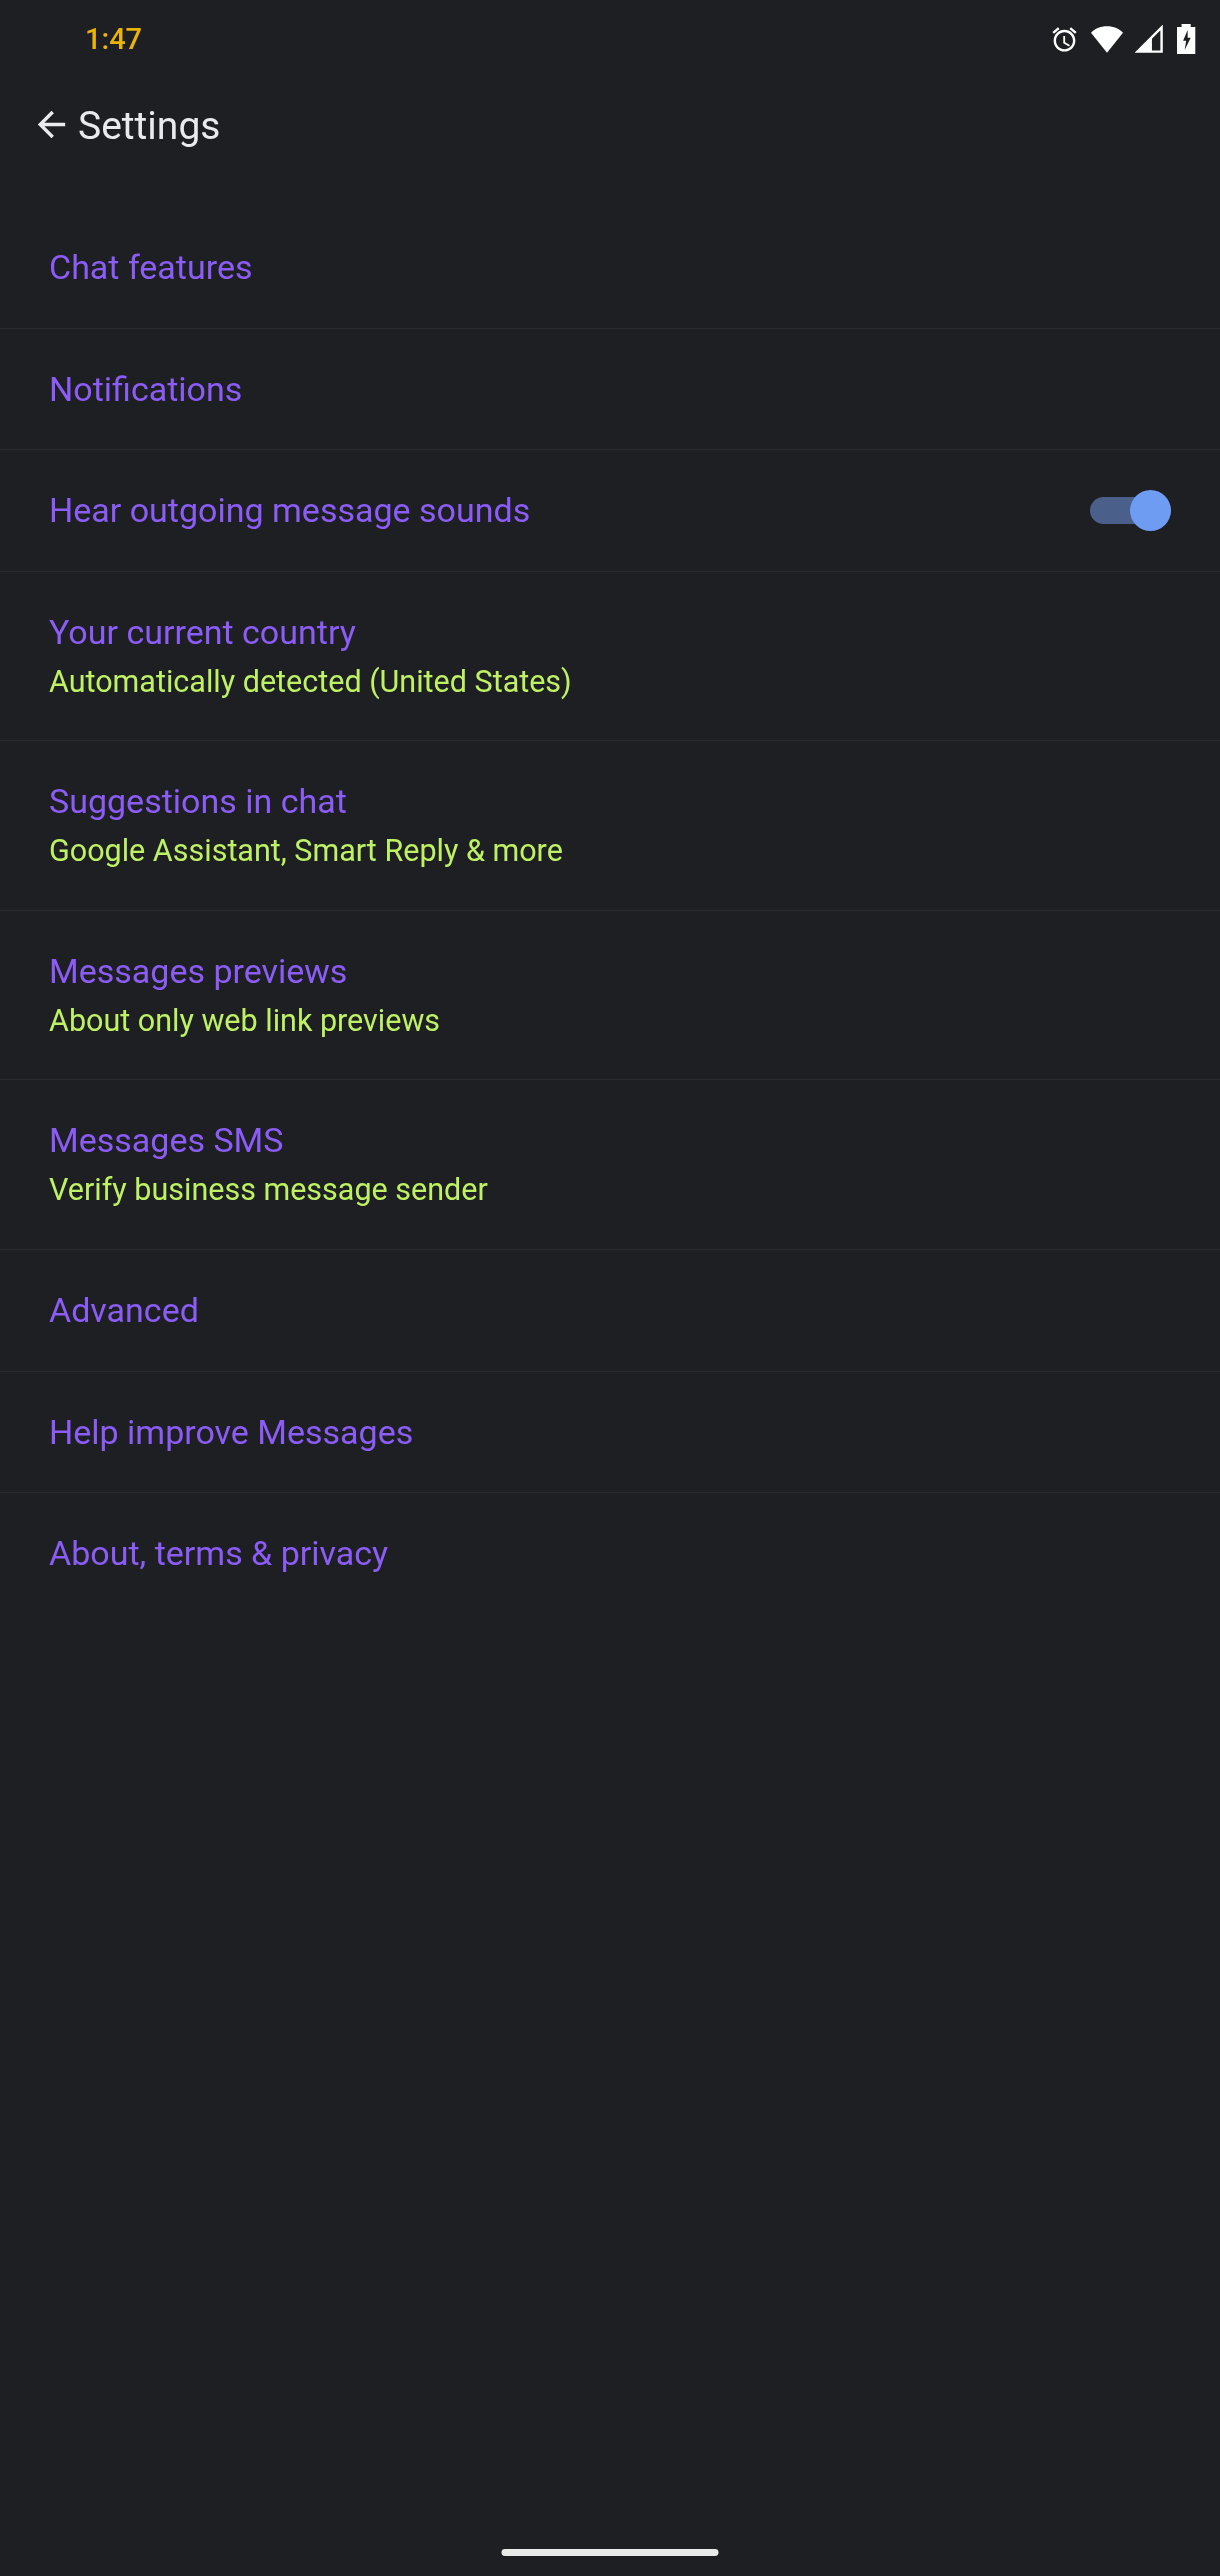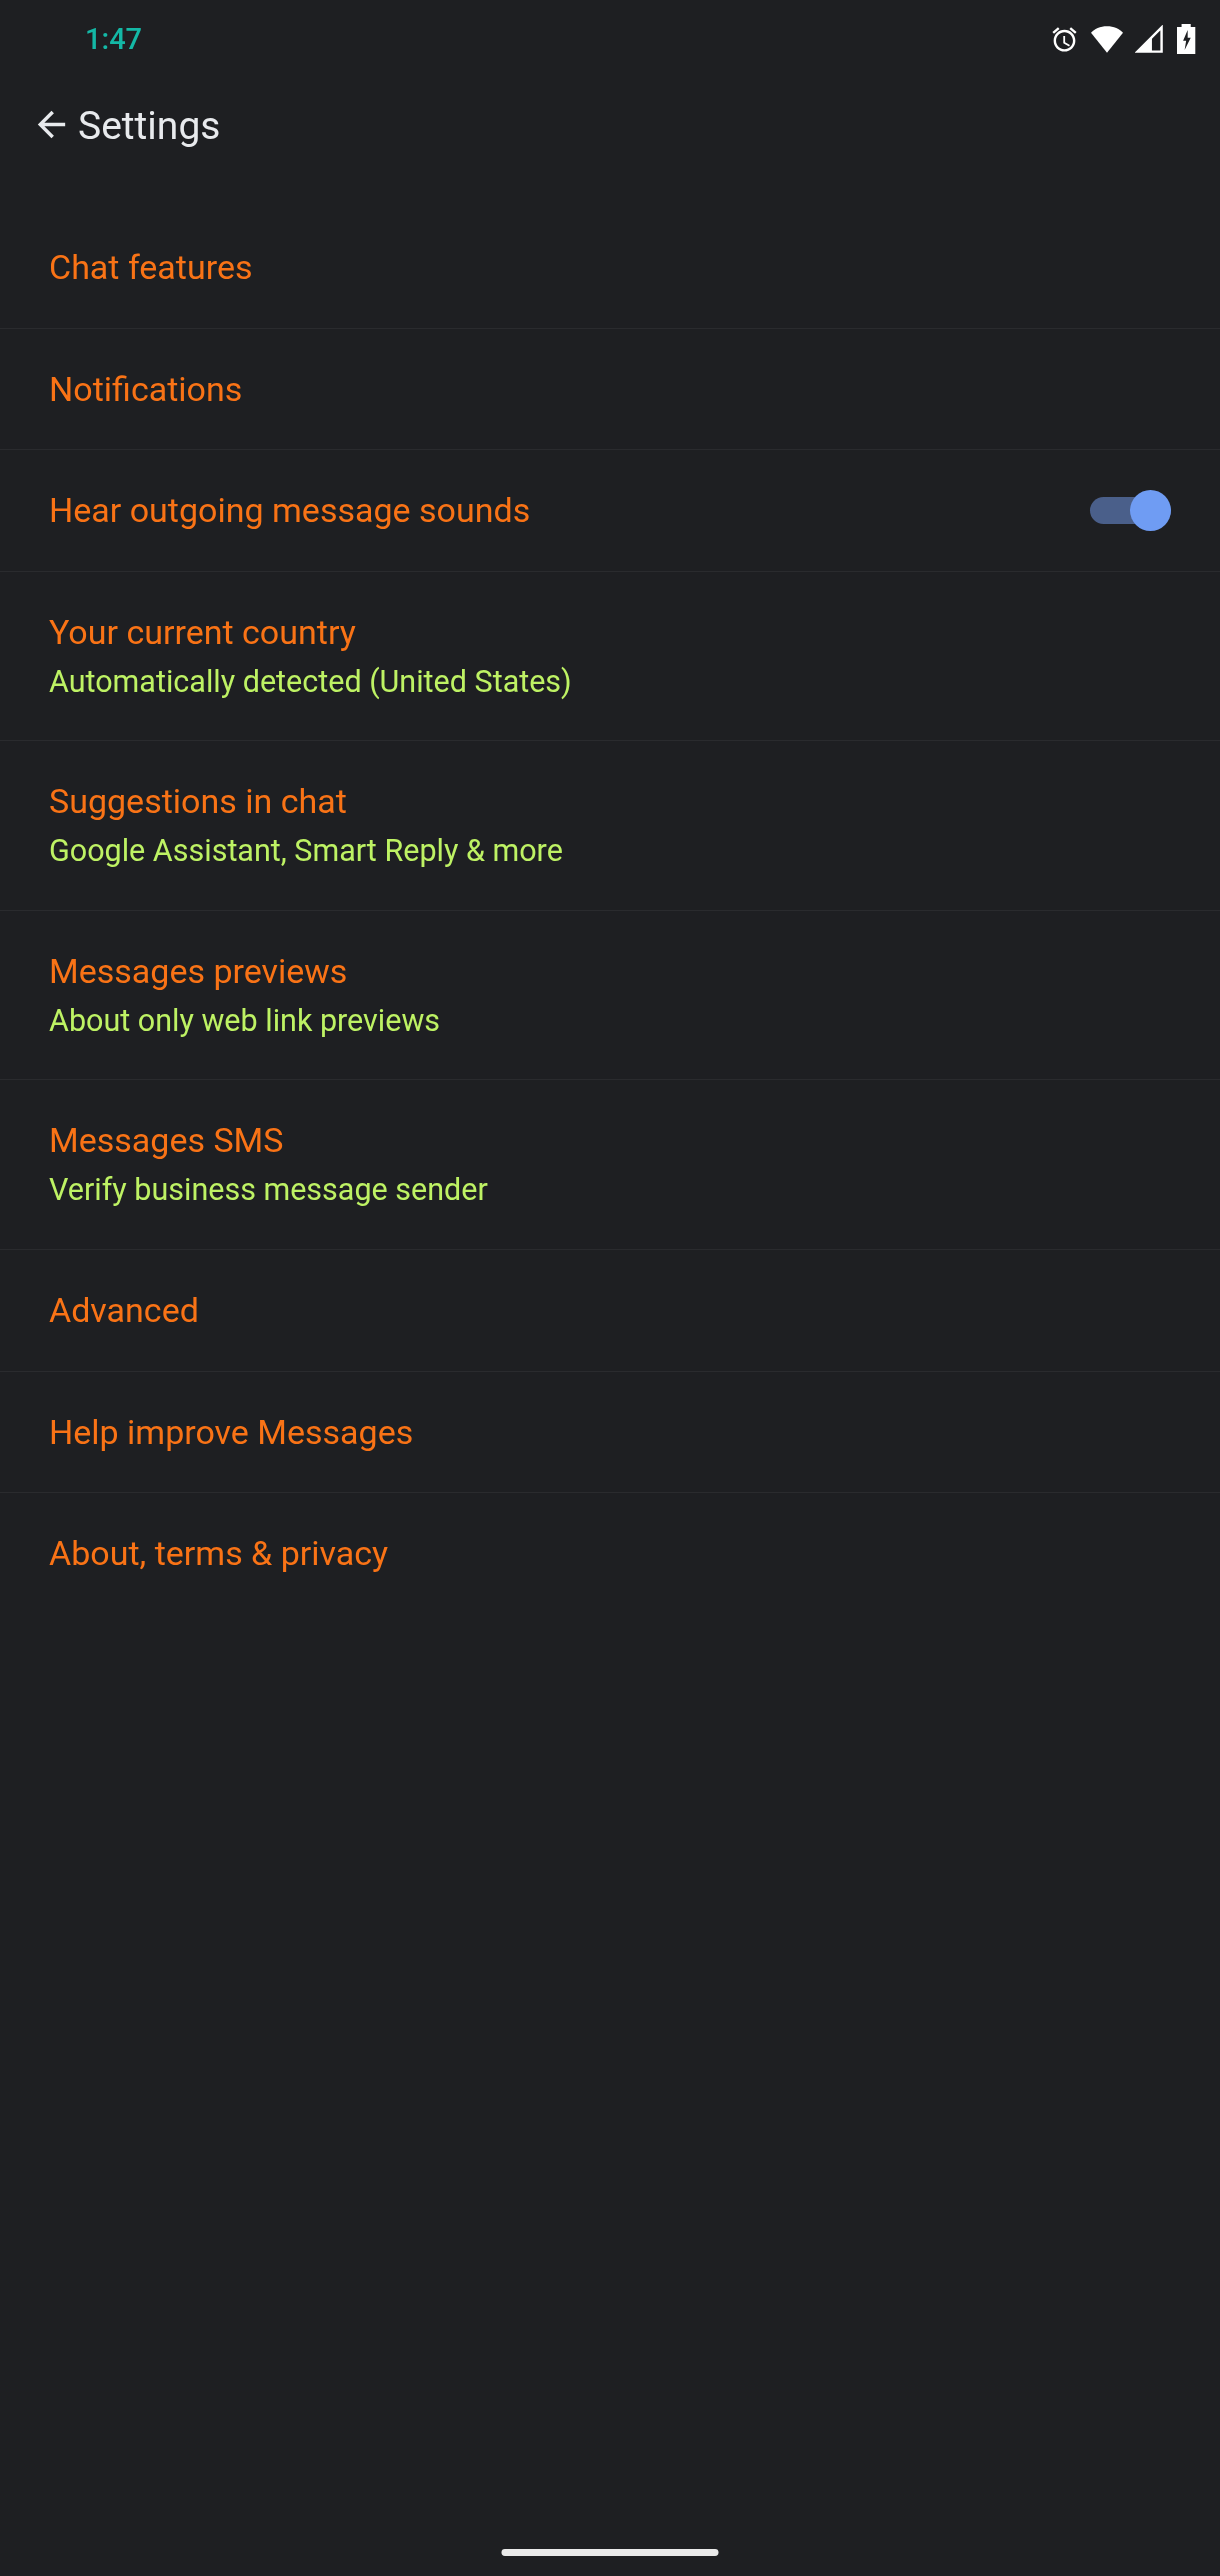--- a/index.html
+++ b/index.html
@@ -17,21 +17,21 @@
       position: relative;
     }
 
     
     .status-bar {
       height: 78px;
       display: flex;
       justify-content: space-between;
       align-items: center;
       padding: 0 24px 0 85px;
-      color: #14b8a6;
+      color: #eab308;
       font-size: 29px;
       font-weight: 500;
     }
     .status-left {
       display: flex;
       align-items: center;
     }
     .status-right {
       display: flex;
       align-items: center;
@@ -76,21 +76,21 @@
     }
     .row .texts {
       display: flex;
       flex-direction: column;
       gap: 8.5px;
       min-width: 0;
     }
     .row .title {
       font-size: 34px;
       font-weight: 400;
-      color: #f97316;
+      color: #8b5cf6;
       line-height: 1.25;
     }
     .row .subtitle {
       font-size: 30.5px;
       font-weight: 400;
       color: #bef264;
       line-height: 1.3;
     }
     .row:last-child {
       border-bottom: none;

